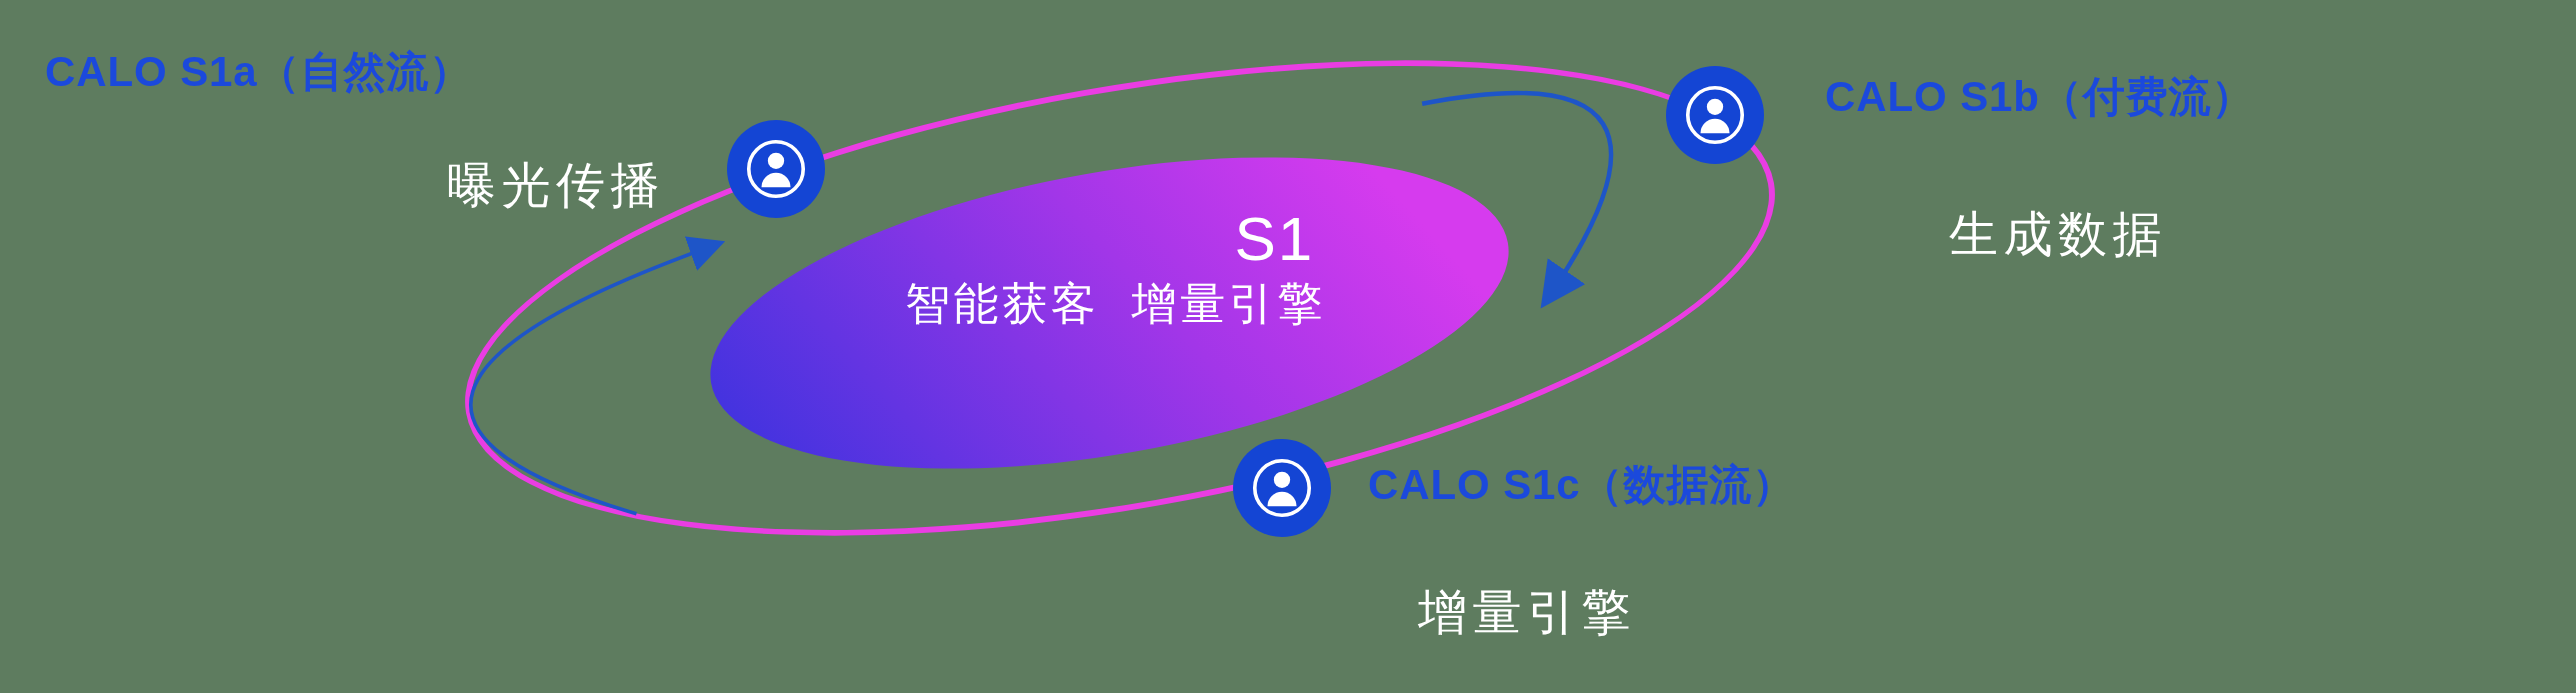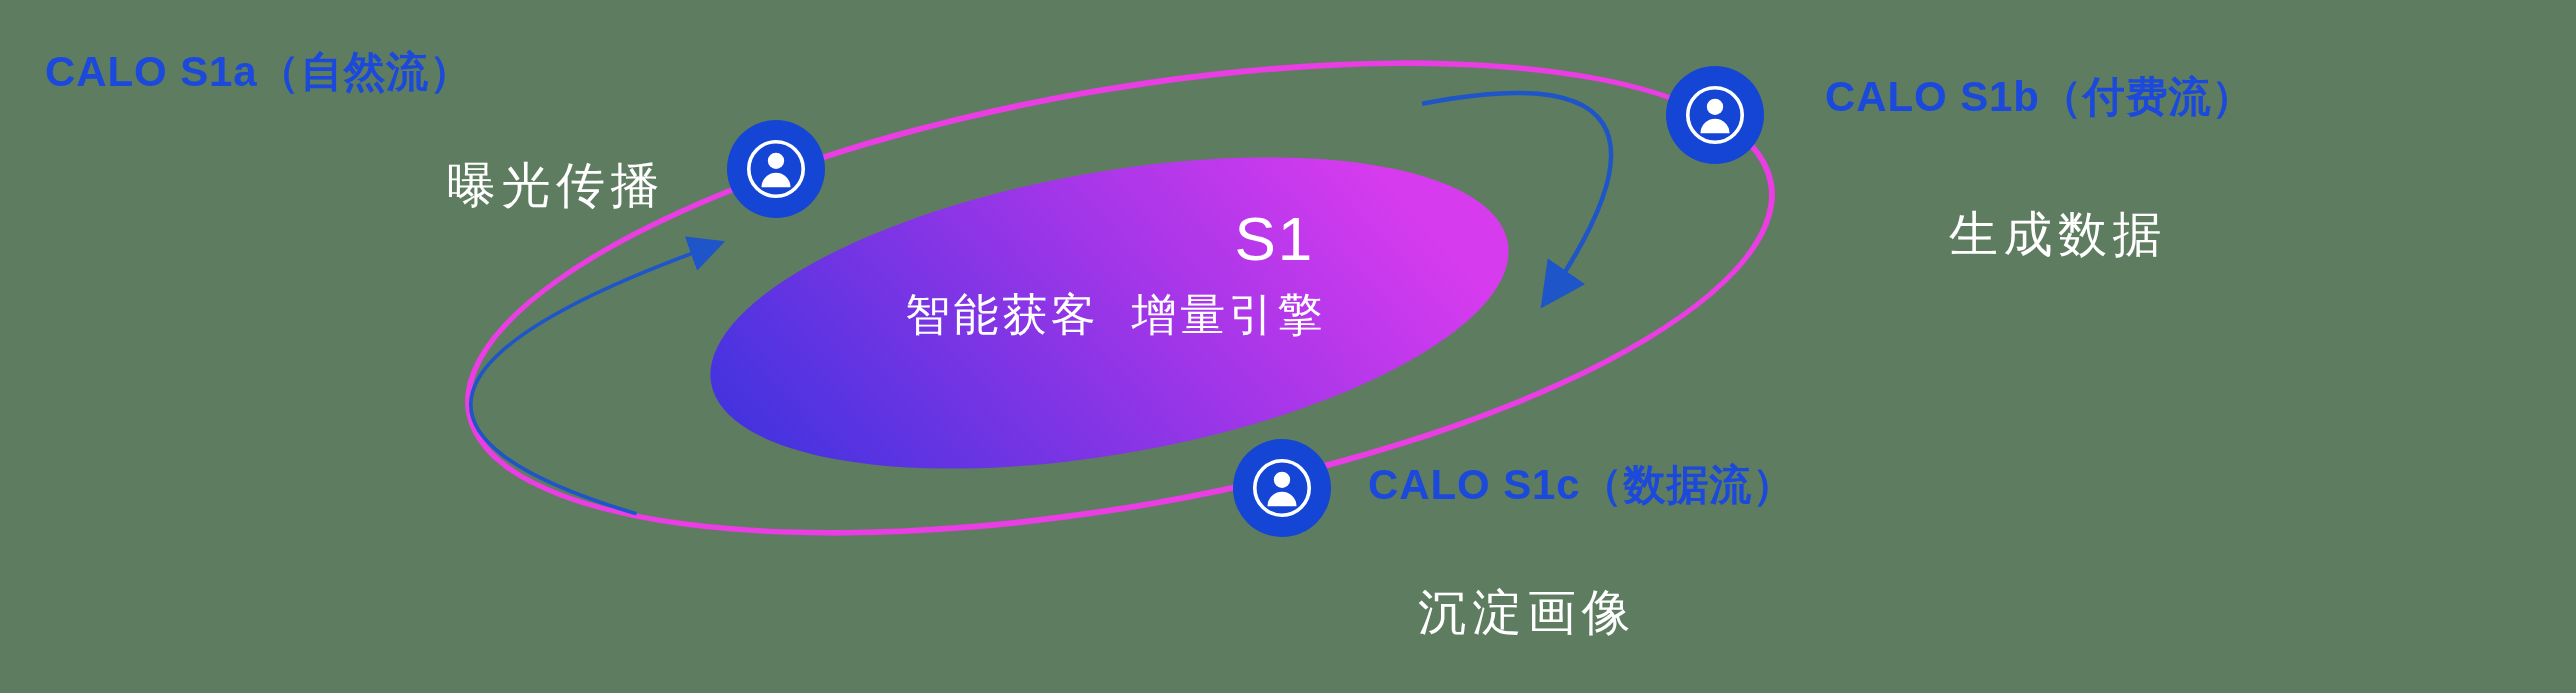--- a/index.html
+++ b/index.html
@@ -39,21 +39,21 @@
     text-align:right;
     color:#ffffff;
   }
   .core-title{
     font-size:62px;
     font-weight:500;
     letter-spacing:1.8px;
     line-height:1.1;
   }
   .core-subtitle{
-    margin-top:12px;
+    margin-top:1px;
     font-size:45px;
     font-weight:400;
     letter-spacing:3.6px;
     white-space:pre;
   }
 
   
   .node-title{
     position:absolute;
     color:#1b49dc;
@@ -139,16 +139,16 @@
     </svg>
   </div>
 
   <div class="node-title" id="title-s1a">CALO S1a（自然流）</div>
   <div class="node-sub" id="sub-s1a">曝光传播</div>
 
   <div class="node-title" id="title-s1b">CALO S1b（付费流）</div>
   <div class="node-sub" id="sub-s1b">生成数据</div>
 
   <div class="node-title" id="title-s1c">CALO S1c（数据流）</div>
-  <div class="node-sub" id="sub-s1c">沉淀画像</div>
+  <div class="node-sub" id="sub-s1c">增量引擎</div>
 
 </div>
 
 
 </body></html>

